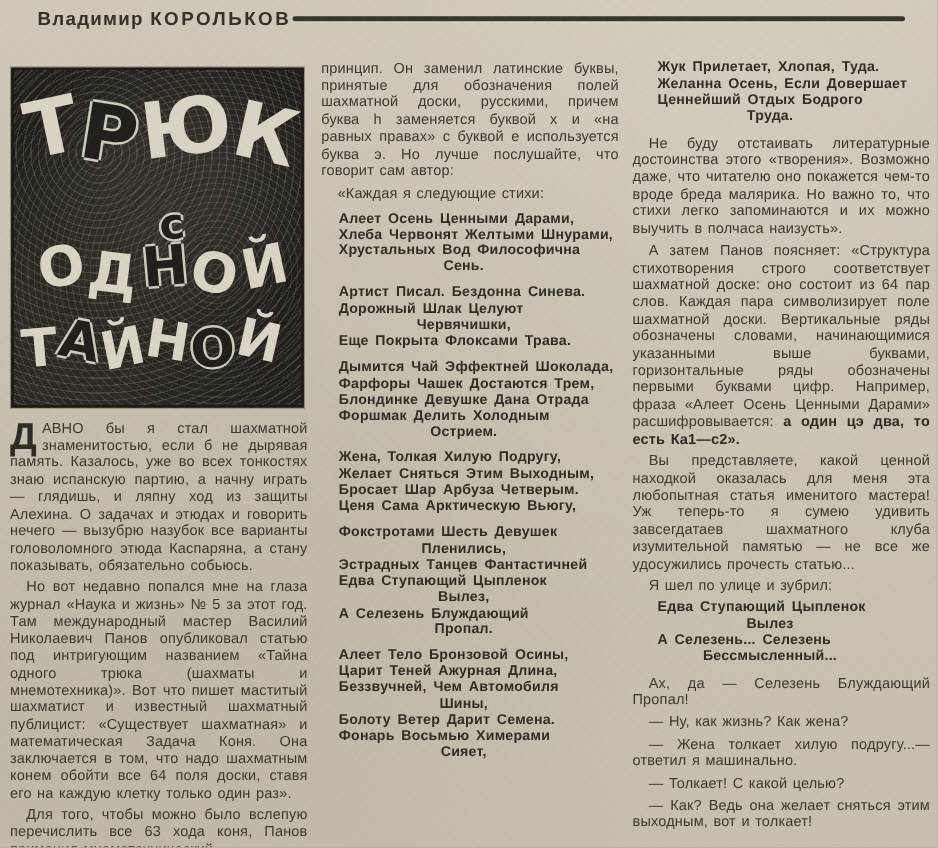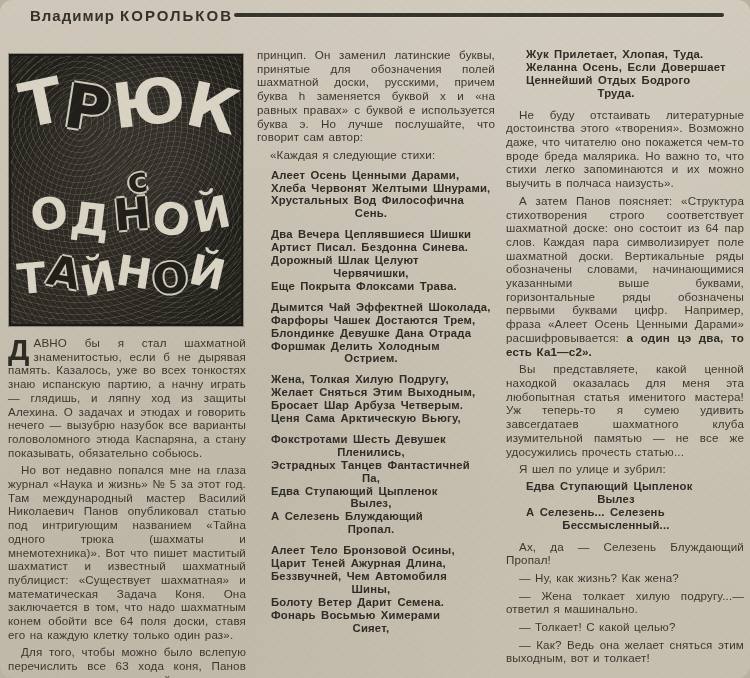--- a/index.html
+++ b/index.html
@@ -9,21 +9,20 @@
     background:#b9b2a3;
   }
   .paper{
     position:relative;width:750px;height:678px;overflow:hidden;
     background:
       radial-gradient(ellipse at 15% 85%, rgba(110,104,90,0.10), transparent 45%),
       radial-gradient(ellipse at 80% 20%, rgba(255,255,248,0.10), transparent 50%),
       radial-gradient(ellipse at 45% 50%, rgba(120,115,100,0.06), transparent 60%),
       linear-gradient(180deg,#cfc8ba 0%,#cac3b4 30%,#c6bfaf 100%);
     color:#3a372f;
-    border-radius:12px;
   }
   .paper::after{
     content:"";position:absolute;inset:0;pointer-events:none;opacity:.5;
     background:
       repeating-linear-gradient(37deg, rgba(90,85,72,0.045) 0 1px, transparent 1px 7px),
       repeating-linear-gradient(-53deg, rgba(255,255,250,0.05) 0 1px, transparent 1px 9px);
   }
   
   .author{
     position:absolute;top:7px;left:30px;
@@ -112,21 +111,20 @@
     <p class="body stanza-intro">«Каждая я следующие стихи:</p>
 
     <div class="stanza">
       <div class="ln">Алеет Осень Ценными Дарами,</div>
       <div class="ln">Хлеба Червонят Желтыми Шнурами,</div>
       <div class="ln">Хрустальных Вод Философична</div>
       <div class="ln r">Сень.</div>
     </div>
 
     <div class="stanza">
-      <div class="ln">Два Вечера Цеплявшиеся Шишки</div>
       <div class="ln">Артист Писал. Бездонна Синева.</div>
       <div class="ln">Дорожный Шлак Целуют</div>
       <div class="ln r">Червячишки,</div>
       <div class="ln">Еще Покрыта Флоксами Трава.</div>
     </div>
 
     <div class="stanza">
       <div class="ln">Дымится Чай Эффектней Шоколада,</div>
       <div class="ln">Фарфоры Чашек Достаются Трем,</div>
       <div class="ln">Блондинке Девушке Дана Отрада</div>
@@ -139,21 +137,20 @@
       <div class="ln">Желает Сняться Этим Выходным,</div>
       <div class="ln">Бросает Шар Арбуза Четверым.</div>
       <div class="ln">Ценя Сама Арктическую Вьюгу,</div>
     </div>
 
 
     <div class="stanza">
       <div class="ln">Фокстротами Шесть Девушек</div>
       <div class="ln r">Пленились,</div>
       <div class="ln">Эстрадных Танцев Фантастичней</div>
-      <div class="ln r">Па,</div>
       <div class="ln">Едва Ступающий Цыпленок</div>
       <div class="ln r">Вылез,</div>
       <div class="ln">А Селезень Блуждающий</div>
       <div class="ln r">Пропал.</div>
     </div>
 
     <div class="stanza">
       <div class="ln">Алеет Тело Бронзовой Осины,</div>
       <div class="ln">Царит Теней Ажурная Длина,</div>
       <div class="ln">Беззвучней, Чем Автомобиля</div>

